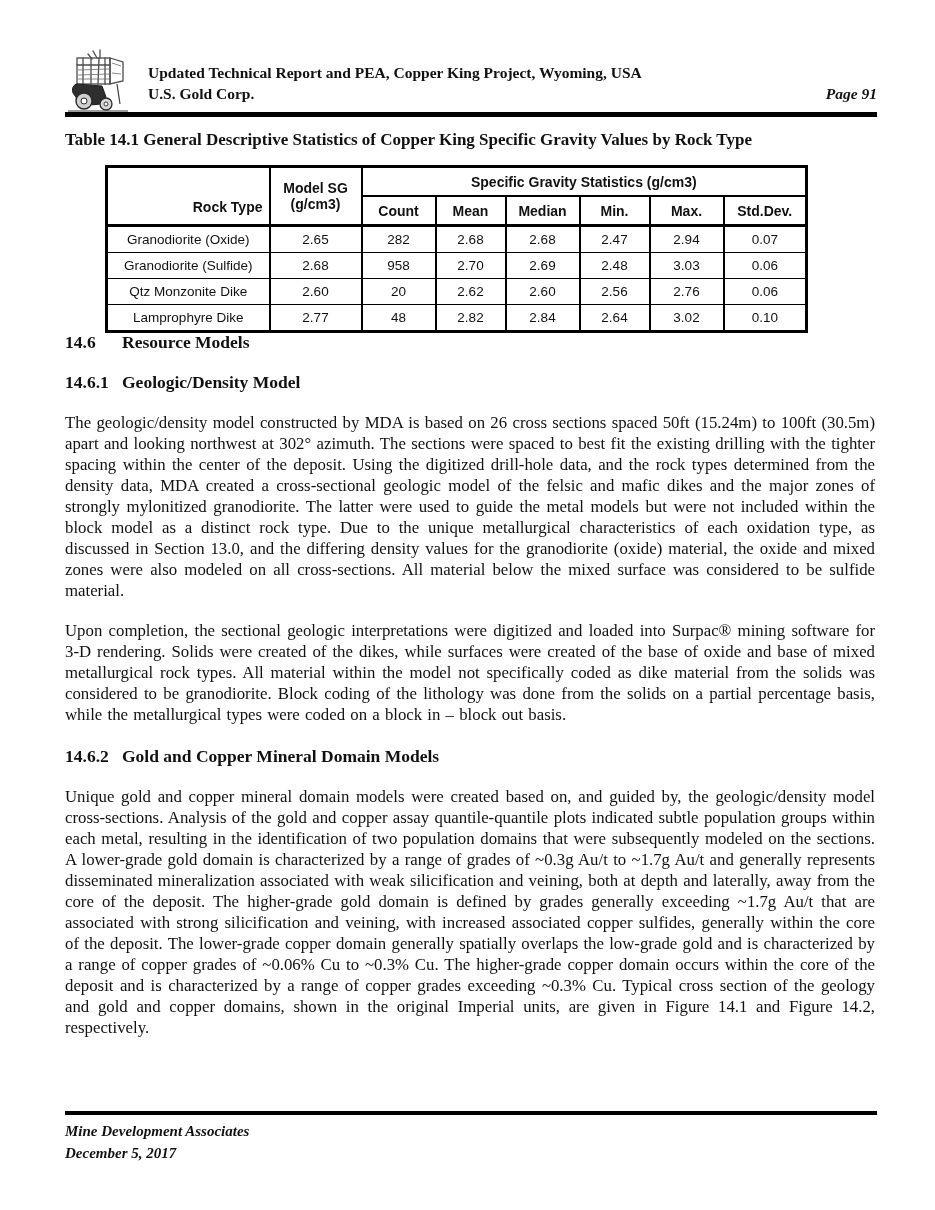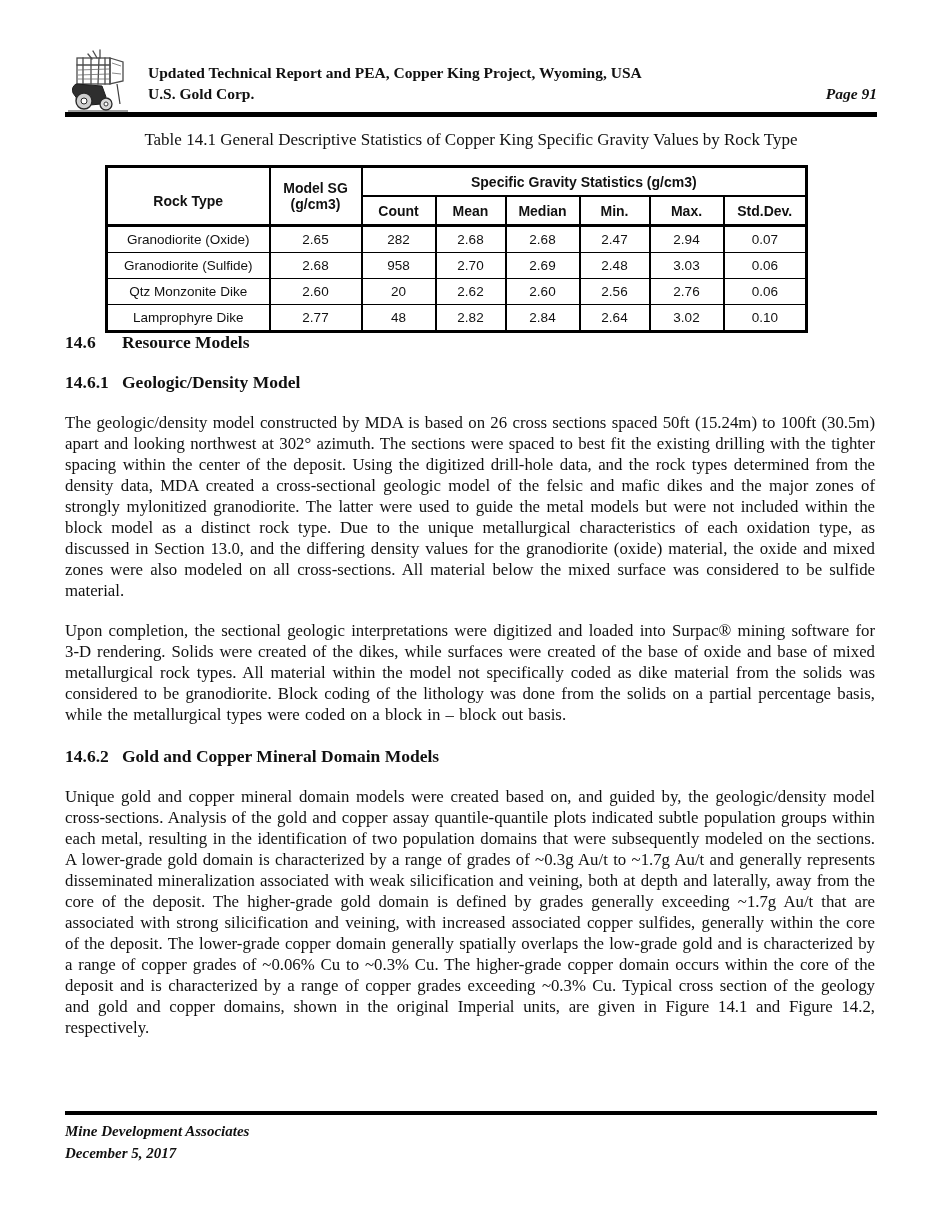--- a/index.html
+++ b/index.html
@@ -38,23 +38,22 @@
     position: absolute;
     left: 65px; right: 58px; top: 112px;
     height: 5px;
     background: #000;
   }
 
   
   .table-caption {
     position: absolute;
     left: 65px; right: 58px; top: 130px;
-    text-align: center;
     font-size: 17px;
-    font-weight: normal;
+    font-weight: bold;
   }
 
   
   .sg-table-wrap {
     position: absolute;
     left: 105px; top: 165px;
   }
   table.sg {
     border-collapse: collapse;
     border: 3px solid #000;
@@ -70,23 +69,23 @@
     text-align: center;
     overflow: hidden;
     white-space: nowrap;
   }
   table.sg thead th {
     font-weight: bold;
     font-size: 14px;
     border-bottom: 3px solid #000;
   }
   table.sg th.rock-head {
-    text-align: center;
+    text-align: right;
     vertical-align: bottom;
-    padding-bottom: 15px;
+    padding-bottom: 9px;
   }
   table.sg th.span-head { border-bottom: 2px solid #000; height: 23px; }
   table.sg thead tr.row2 th { border-top: none; height: 23px; }
   table.sg tbody td { border-top: 1px solid #000; height: 21px; }
   table.sg tbody td.rock-cell { text-align: center; }
 
   
   .content {
     position: absolute;
     left: 65px; right: 60px; top: 330px;

